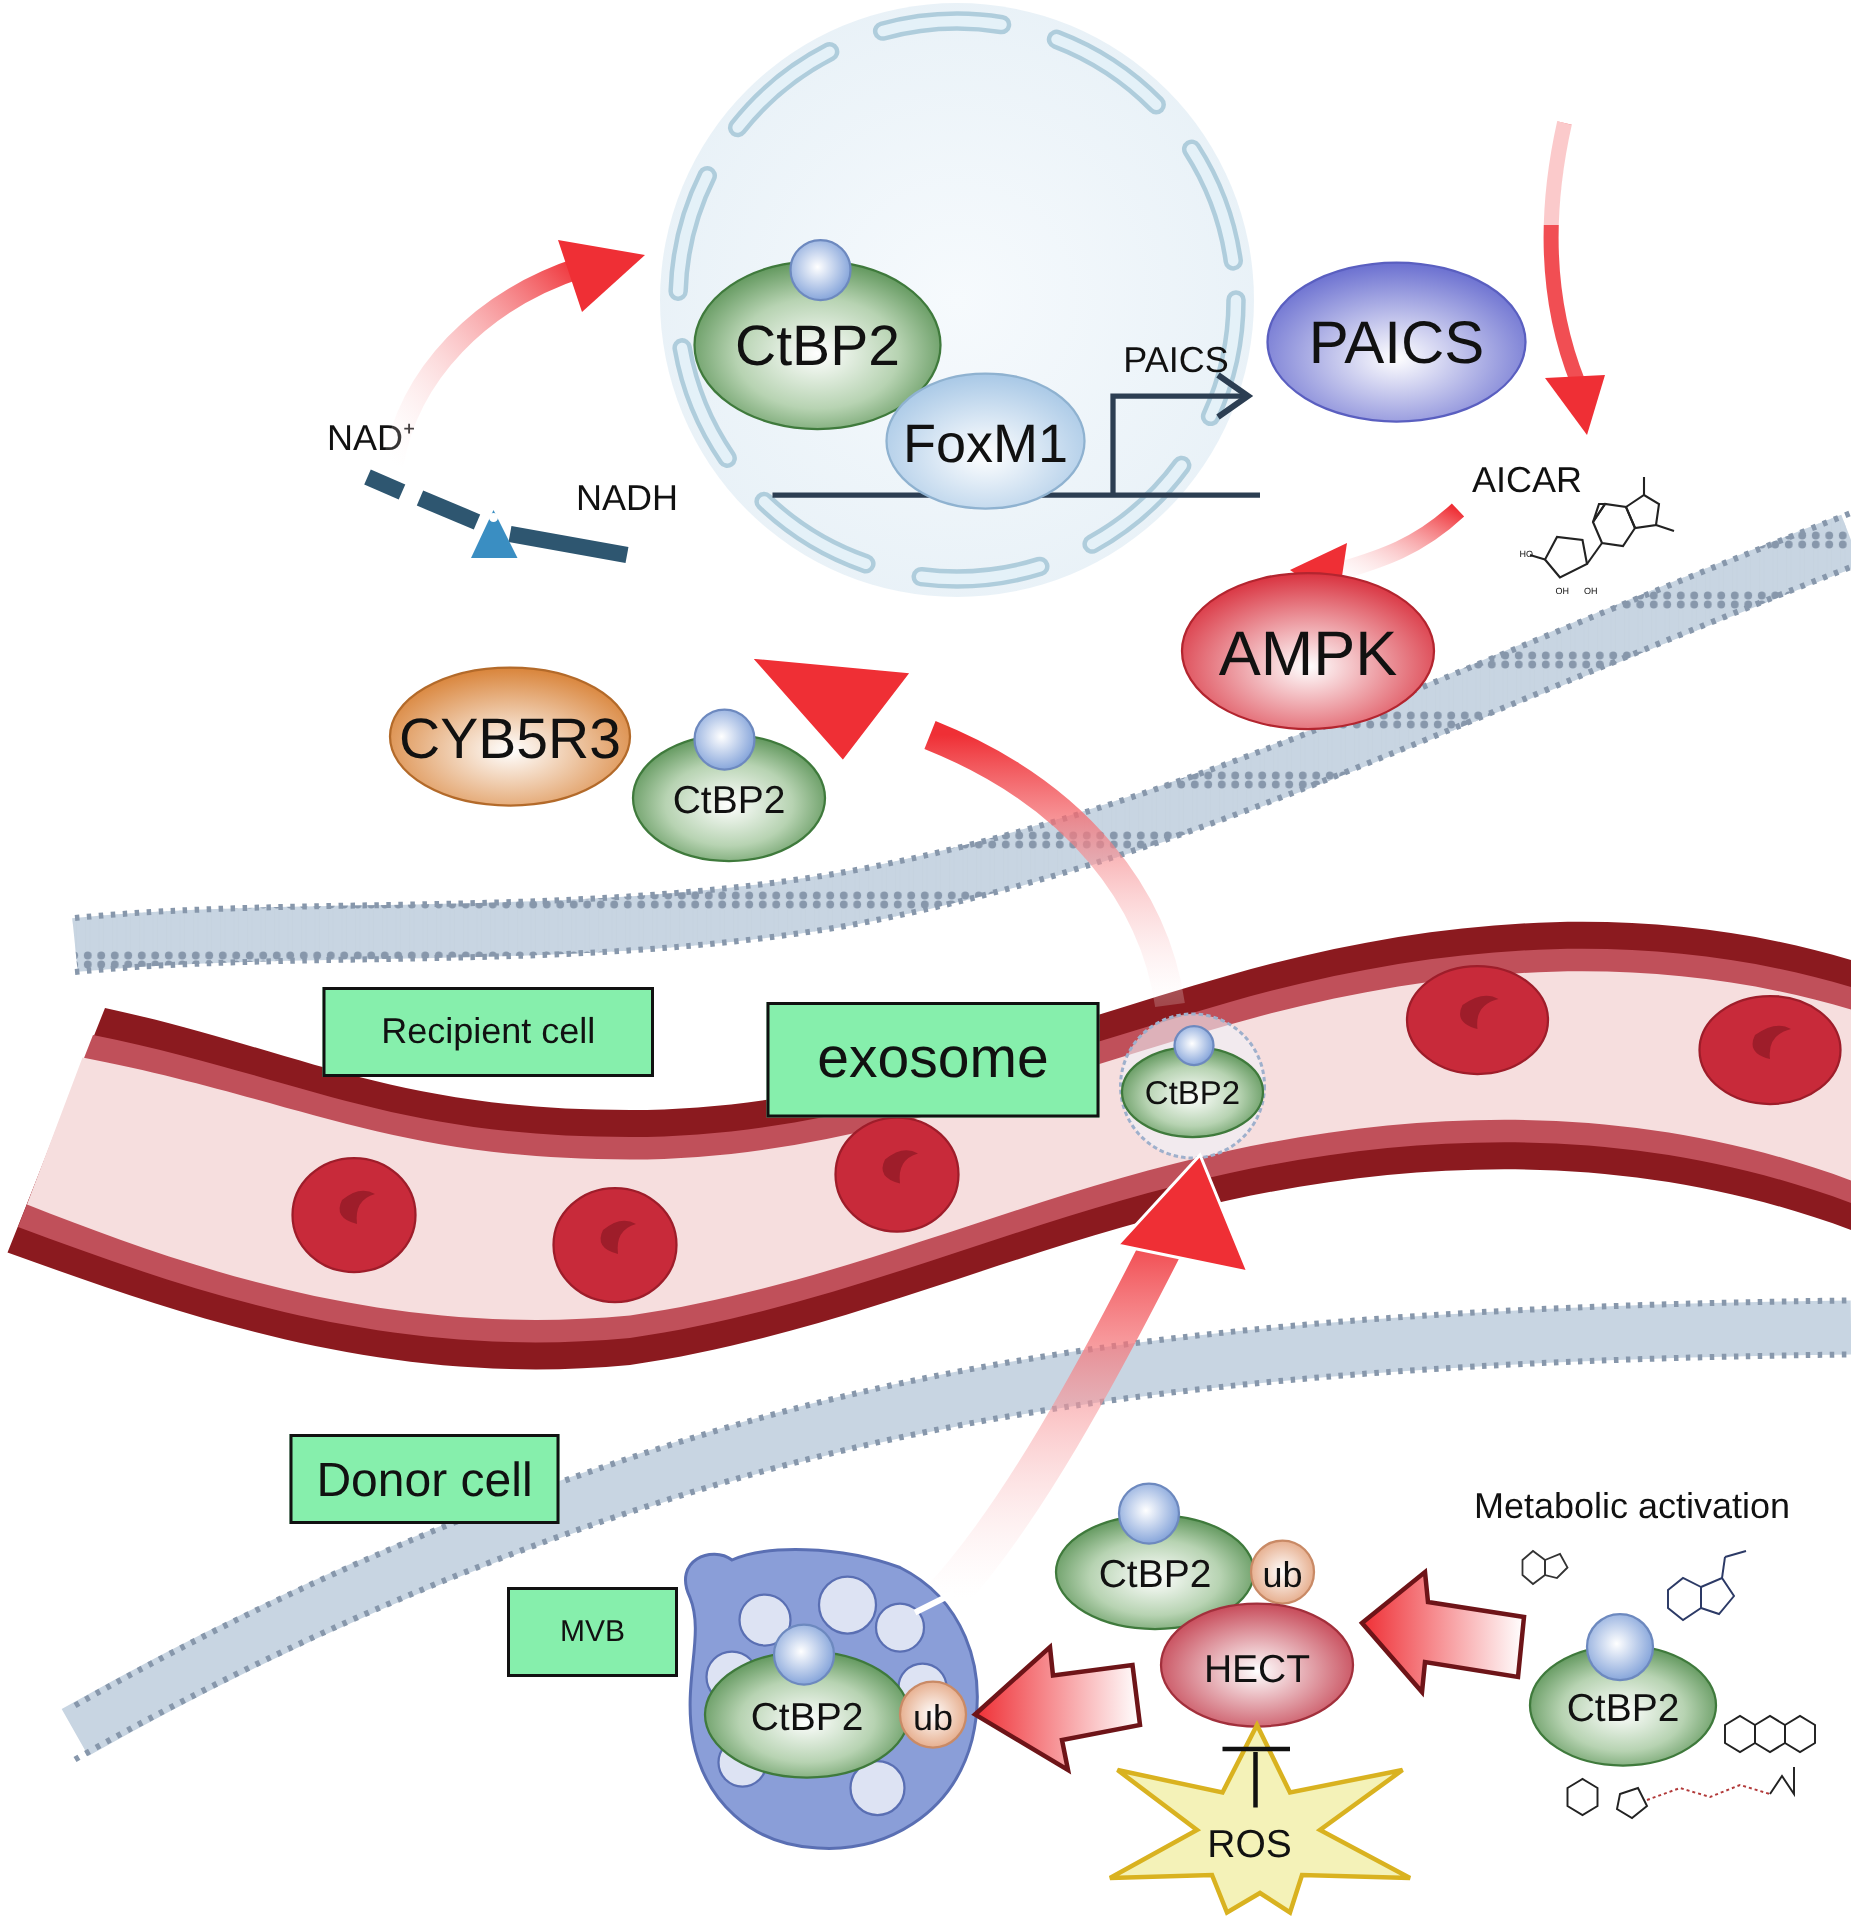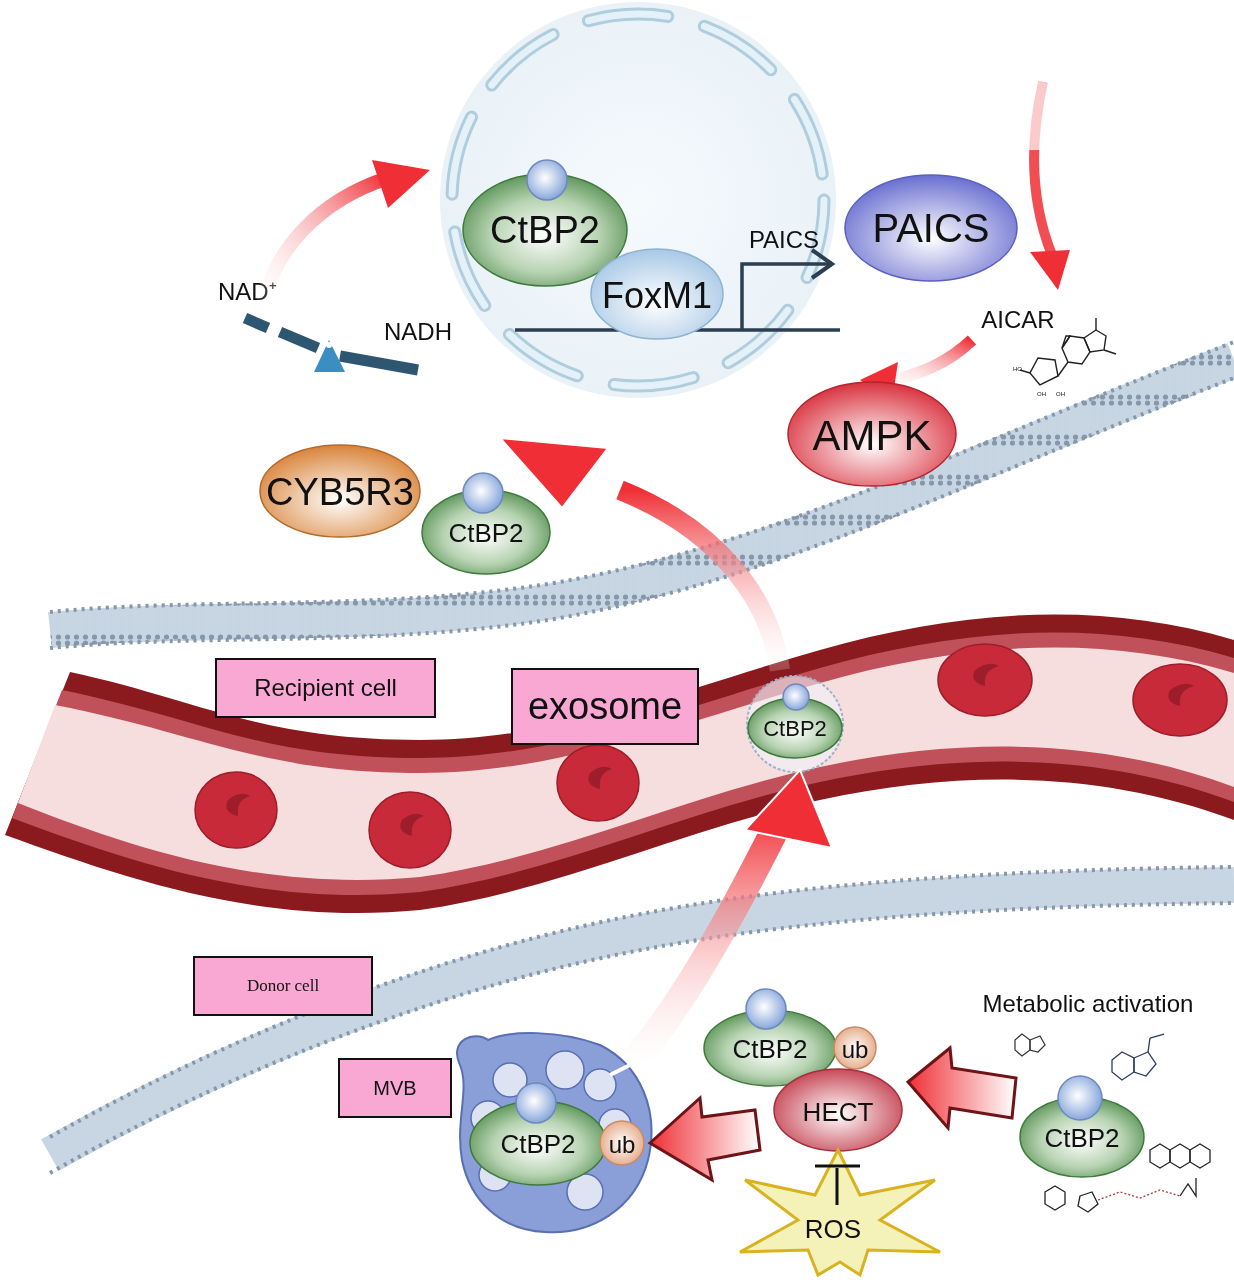--- a/index.html
+++ b/index.html
@@ -1,19 +1,19 @@
 <!DOCTYPE html>
 <html><head>
 <meta charset="utf-8">
 <style>
   html, body { margin: 0; padding: 0; background: #ffffff; }
   body { width: 1234px; height: 1280px; overflow: hidden; position: relative; font-family: "Liberation Sans", sans-serif; }
   #canvas { position: absolute; left: 0; top: 0; width: 1234px; height: 1280px; }
   svg text { font-family: "Liberation Sans", sans-serif; fill: #111; }
-  .lbl-box { position: absolute; background: #f9a8d4; border: 2px solid #111; display: flex; align-items: center; justify-content: center; color: #111; font-family: "Liberation Sans", sans-serif; box-sizing: border-box; }
+  .lbl-box { position: absolute; background: #86efac; border: 2px solid #111; display: flex; align-items: center; justify-content: center; color: #111; font-family: "Liberation Sans", sans-serif; box-sizing: border-box; }
 </style>
 </head>
 <body>
 
 <svg id="canvas" viewBox="0 0 1234 1280" xmlns="http://www.w3.org/2000/svg">
   <defs>
     <radialGradient id="gGreen" cx="50%" cy="55%" r="60%">
       <stop offset="0%" stop-color="#ffffff"></stop>
       <stop offset="55%" stop-color="#b7d3b2"></stop>
       <stop offset="100%" stop-color="#4e8a4a"></stop>
@@ -285,15 +285,15 @@
     <polygon points="1045,1192 1055,1186 1065,1192 1065,1204 1055,1210 1045,1204"></polygon>
     <polygon points="1080,1196 1092,1192 1098,1204 1088,1212 1078,1206"></polygon>
     <path d="M1098,1200 L1120,1192 L1140,1198 L1160,1190 L1180,1196" stroke="#b23a3a" stroke-dasharray="2 2"></path>
     <path d="M1180,1196 L1188,1184 L1196,1196 L1196,1178"></path>
   </g>
 
   <line x1="610" y1="1075" x2="636" y2="1062" stroke="#ffffff" stroke-width="4"></line>
 </svg>
 
 <div class="lbl-box" style="left:215px; top:658px; width:221px; height:60px; font-size:24px;">Recipient cell</div>
-<div class="lbl-box" style="left:511px; top:668px; width:188px; height:77px; font-size:38px;">exosome</div>
-<div class="lbl-box" style="left:193px; top:956px; width:180px; height:60px; font-size:17px;font-family:Liberation Serif, serif;">Donor cell</div>
+<div class="lbl-box" style="left:511px; top:668px; width:222px; height:77px; font-size:38px;">exosome</div>
+<div class="lbl-box" style="left:193px; top:956px; width:180px; height:60px; font-size:32px;">Donor cell</div>
 <div class="lbl-box" style="left:338px; top:1058px; width:114px; height:60px; font-size:20px;">MVB</div>
 
 </body></html>

